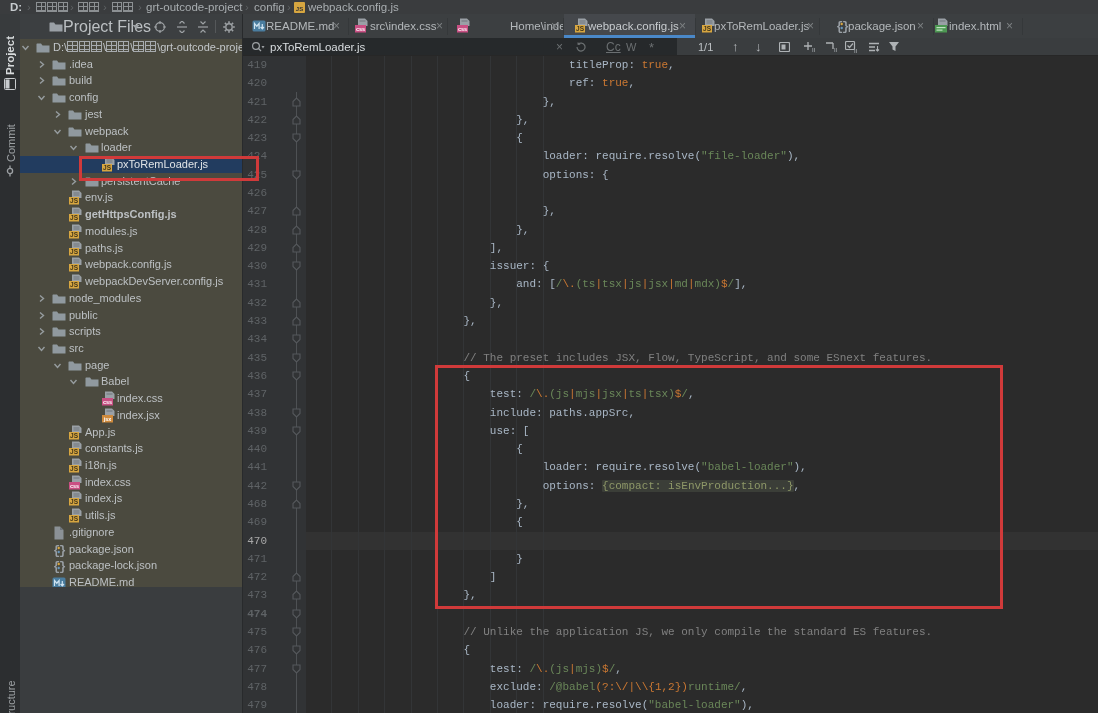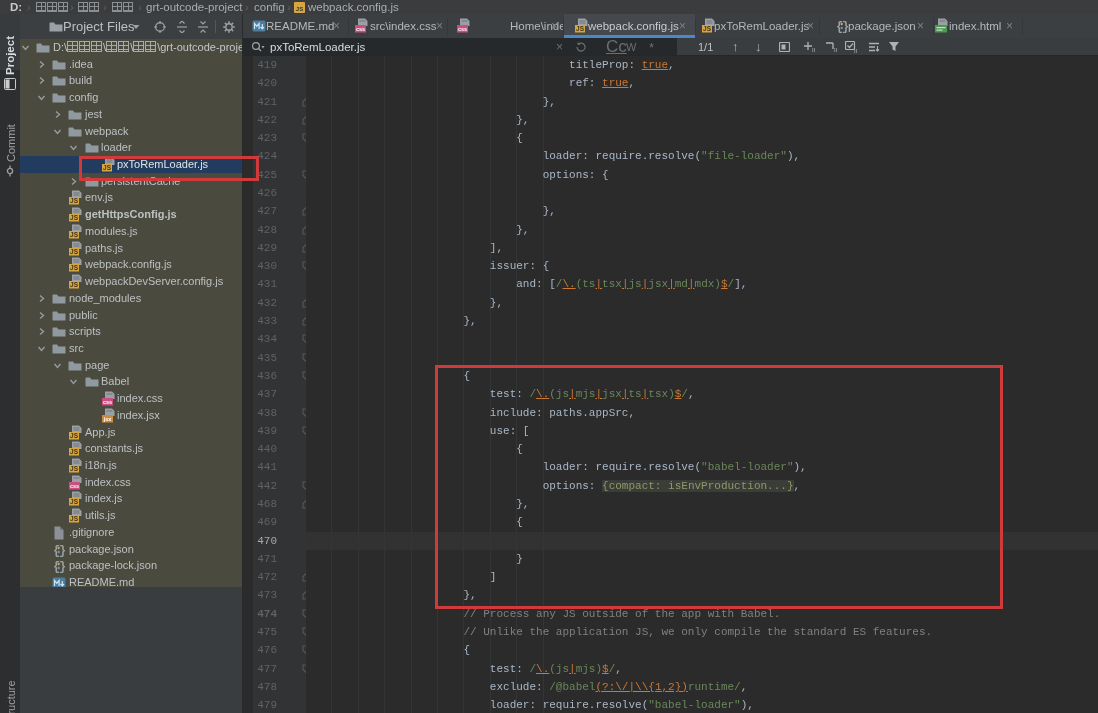--- a/index.html
+++ b/index.html
@@ -8,25 +8,25 @@
 .cr{position:absolute;top:0px;line-height:14px;white-space:pre;}
 .sep{color:#5e6264;font-size:11.5px;}
 #stripe{top:14px;left:0;width:20px;height:699px;background:#2c2e30;}
 .vlab{position:absolute;transform-origin:0 0;transform:rotate(-90deg);font-size:11px;white-space:nowrap;}
 #treehdr{top:14px;left:20px;width:223px;height:25px;background:#3c3f41;}
 #treebg{top:39px;left:20px;width:223px;height:548px;background:#4b4a3f;}
 #treebot{top:587px;left:20px;width:223px;height:126px;background:#3a3d3f;}
 #tabbar{top:14px;left:243px;width:855px;height:24px;background:#3c3f41;}
 #searchbar{top:38px;left:243px;width:855px;height:18px;background:#3a3d3f;border-bottom:1px solid #272727;}
 #sfield{position:absolute;top:0;left:0;width:434px;height:17px;background:#26292b;}
-#gutter{top:56px;left:243px;width:63px;height:657px;background:#313335;margin-left:10px;}
+#gutter{top:56px;left:243px;width:63px;height:657px;background:#313335;}
 #codearea{top:56px;left:306px;width:792px;height:657px;background:#2b2b2b;}
 .ln{position:absolute;left:0px;width:25px;text-align:right;font-family:"Liberation Mono",monospace;font-size:11px;color:#5f6366;line-height:18px;}
 .cl{position:absolute;left:0px;font-family:"Liberation Mono",monospace;font-size:11px;line-height:18px;white-space:pre;color:#a9b7c6;}
-.s{color:#6a8759;}.o{color:#cc7832;text-decoration:underline;}.c{color:#808080;}
+.s{color:#6a8759;}.o{color:#cc7832;}.c{color:#808080;}
 .fold{background:#3b3e38;color:#8e9868;border-radius:1px;}
 .hl{background:#215380;outline:1px solid #5da0dd;color:#cde7f9;border-radius:1px;}
 .guide{position:absolute;top:0;width:1px;height:657px;background:#333537;}
 .row{position:absolute;height:17px;line-height:17px;font-size:11px;color:#bcc0c3;white-space:nowrap;}
 .tabtxt{position:absolute;top:0;line-height:24px;font-size:11.5px;color:#b4b8bb;white-space:nowrap;}
 .tx{position:absolute;top:0;line-height:24px;font-size:12px;color:#7d8183;}
 .cjk{display:inline-block;position:relative;vertical-align:-1px;}
 svg{display:block;}
 </style></head><body>
 <div id="app">
@@ -60,21 +60,21 @@
 <svg class="abs" style="left:4px;top:151px;" width="12" height="12" viewBox="0 0 12 12">
         <circle cx="6" cy="6" r="2.6" stroke="#9da1a4" stroke-width="1.3" fill="none"></circle>
         <path d="M6 0.5 V3.4 M6 8.6 V11.5" stroke="#9da1a4" stroke-width="1.3"></path>
       </svg>
 <div class="vlab" style="left:5px;top:711px;color:#9da1a4;">Structure</div>
 </div>
 <div id="treehdr" class="abs">
 <svg class="abs" style="left:29px;top:7px;" width="14" height="12" viewBox="0 0 14 12">
         <path d="M0.5 2 L0.5 10.5 L13.5 10.5 L13.5 3.5 L6.5 3.5 L5 1.5 L1 1.5 Z" fill="#9aa0a6"></path>
       </svg>
-<span class="abs" style="left:43px;top:0;line-height:25px;font-size:13px;color:#bcc0c3;">Project Files</span>
+<span class="abs" style="left:43px;top:0;line-height:25px;font-size:16px;color:#bcc0c3;">Project Files</span>
 <svg class="abs" style="left:112px;top:10px;" width="8" height="6" viewBox="0 0 8 6">
         <path d="M0.5 1 L4 5 L7.5 1" fill="#9da1a4"></path>
       </svg>
 <svg class="abs" style="left:134px;top:7px;" width="12" height="12" viewBox="0 0 12 12">
         <circle cx="6" cy="6" r="4.4" stroke="#9da1a4" stroke-width="1.2" fill="none"></circle>
         <path d="M6 0 V3 M6 9 V12 M0 6 H3 M9 6 H12" stroke="#9da1a4" stroke-width="1.2"></path>
       </svg>
 <svg class="abs" style="left:156px;top:7px;" width="12" height="12" viewBox="0 0 12 12">
         <path d="M1 6 H11" stroke="#9da1a4" stroke-width="1.2"></path>
         <path d="M3.5 2.5 L6 0 L8.5 2.5 M3.5 9.5 L6 12 L8.5 9.5" stroke="#9da1a4" stroke-width="1.2" fill="none"></path>
@@ -410,21 +410,21 @@
 <svg class="abs" style="left:8px;top:3px;" width="14" height="12" viewBox="0 0 14 12">
         <circle cx="5" cy="5" r="3.4" stroke="#9da1a4" stroke-width="1.2" fill="none"></circle>
         <path d="M7.5 7.5 L10 10" stroke="#9da1a4" stroke-width="1.2"></path>
         <path d="M10.5 5 l3 0 l-1.5 2.5 z" fill="#9da1a4"></path>
       </svg>
 <span class="abs" style="left:27px;top:0;line-height:18px;font-size:11.5px;color:#d8dcdf;">pxToRemLoader.js</span>
 <span class="abs" style="left:313px;top:0;line-height:18px;font-size:12px;color:#6b6f71;">×</span>
 <svg class="abs" style="left:332px;top:4px;" width="12" height="10" viewBox="0 0 12 10">
         <path d="M2 5 a4 4 0 1 0 1.2-2.8 M3 0.5 L3.2 2.4 5.2 2.2" stroke="#6b6f71" stroke-width="1.2" fill="none"></path>
       </svg>
-<span class="abs" style="left:363px;top:0;line-height:18px;font-size:17px;color:#6b6f71;text-decoration:underline;">Cc</span>
+<span class="abs" style="left:363px;top:0;line-height:18px;font-size:12px;color:#6b6f71;text-decoration:underline;">Cc</span>
 <span class="abs" style="left:383px;top:0;line-height:18px;font-size:11px;color:#6b6f71;">W</span>
 <span class="abs" style="left:406px;top:1px;line-height:18px;font-size:13px;color:#6b6f71;">*</span>
 <span class="abs" style="left:455px;top:0;line-height:18px;font-size:11px;color:#bcc0c3;">1/1</span>
 <span class="abs" style="left:489px;top:0;line-height:18px;font-size:13px;color:#b6babd;font-weight:bold;">↑</span>
 <span class="abs" style="left:512px;top:0;line-height:18px;font-size:13px;color:#b6babd;font-weight:bold;">↓</span>
 <svg class="abs" style="left:536px;top:4px;" width="11" height="10" viewBox="0 0 11 10">
         <rect x="0.5" y="0.5" width="10" height="9" rx="1" stroke="#aeb2b5" stroke-width="1.2" fill="none"></rect>
         <rect x="2.5" y="2.5" width="4" height="5" fill="#aeb2b5"></rect>
       </svg>
 <svg class="abs" style="left:560px;top:3px;" width="13" height="12" viewBox="0 0 13 12">
@@ -574,33 +574,33 @@
 <div class="cl" style="left:-1px;top:73px;">                                {</div>
 <div class="cl" style="left:-1px;top:91px;">                                    loader: require.resolve(<span class="s">"file-loader"</span>),</div>
 <div class="cl" style="left:-1px;top:110px;">                                    options: {</div>
 <div class="cl" style="left:-1px;top:146px;">                                    },</div>
 <div class="cl" style="left:-1px;top:165px;">                                },</div>
 <div class="cl" style="left:-1px;top:183px;">                            ],</div>
 <div class="cl" style="left:-1px;top:201px;">                            issuer: {</div>
 <div class="cl" style="left:-1px;top:219px;">                                and: [<span class="s">/</span><span class="o">\.</span><span class="s">(</span><span class="s">ts</span><span class="o">|</span><span class="s">tsx</span><span class="o">|</span><span class="s">js</span><span class="o">|</span><span class="s">jsx</span><span class="o">|</span><span class="s">md</span><span class="o">|</span><span class="s">mdx</span><span class="s">)</span><span class="o">$</span><span class="s">/</span>],</div>
 <div class="cl" style="left:-1px;top:238px;">                            },</div>
 <div class="cl" style="left:-1px;top:256px;">                        },</div>
+<div class="cl" style="left:-1px;top:293px;">                        <span class="c">// The preset includes JSX, Flow, TypeScript, and some ESnext features.</span></div>
 <div class="cl" style="left:-1px;top:311px;">                        {</div>
 <div class="cl" style="left:-1px;top:329px;">                            test: <span class="s">/</span><span class="o">\.</span><span class="s">(</span><span class="s">js</span><span class="o">|</span><span class="s">mjs</span><span class="o">|</span><span class="s">jsx</span><span class="o">|</span><span class="s">ts</span><span class="o">|</span><span class="s">tsx</span><span class="s">)</span><span class="o">$</span><span class="s">/</span>,</div>
 <div class="cl" style="left:-1px;top:348px;">                            include: paths.appSrc,</div>
 <div class="cl" style="left:-1px;top:366px;">                            use: [</div>
 <div class="cl" style="left:-1px;top:384px;">                                {</div>
 <div class="cl" style="left:-1px;top:402px;">                                    loader: require.resolve(<span class="s">"babel-loader"</span>),</div>
 <div class="cl" style="left:-1px;top:421px;">                                    options: <span class="fold">{compact: isEnvProduction...}</span>,</div>
 <div class="cl" style="left:-1px;top:439px;">                                },</div>
 <div class="cl" style="left:-1px;top:457px;">                                {</div>
 <div class="cl" style="left:-1px;top:494px;">                                }</div>
 <div class="cl" style="left:-1px;top:512px;">                            ]</div>
 <div class="cl" style="left:-1px;top:530px;">                        },</div>
-<div class="cl" style="left:-1px;top:549px;">                        <span class="c">// Process any JS outside of the app with Babel.</span></div>
 <div class="cl" style="left:-1px;top:567px;">                        <span class="c">// Unlike the application JS, we only compile the standard ES features.</span></div>
 <div class="cl" style="left:-1px;top:585px;">                        {</div>
 <div class="cl" style="left:-1px;top:604px;">                            test: <span class="s">/</span><span class="o">\.</span><span class="s">(js</span><span class="o">|</span><span class="s">mjs)</span><span class="o">$</span><span class="s">/</span>,</div>
 <div class="cl" style="left:-1px;top:622px;">                            exclude: <span class="s">/@babel</span><span class="o">(?:\/|\\{1,2})</span><span class="s">runtime/</span>,</div>
 <div class="cl" style="left:-1px;top:640px;">                            loader: require.resolve(<span class="s">"babel-loader"</span>),</div>
 </div>
 <div class="abs" style="left:242px;top:14px;width:1px;height:699px;background:#282a2c;"></div>
 <div class="abs" style="left:79px;top:156px;width:180px;height:25px;border:3px solid #d03a3a;"></div>
 <div class="abs" style="left:435px;top:365px;width:568px;height:244px;border:3px solid #d03a3a;"></div>
 </div>

